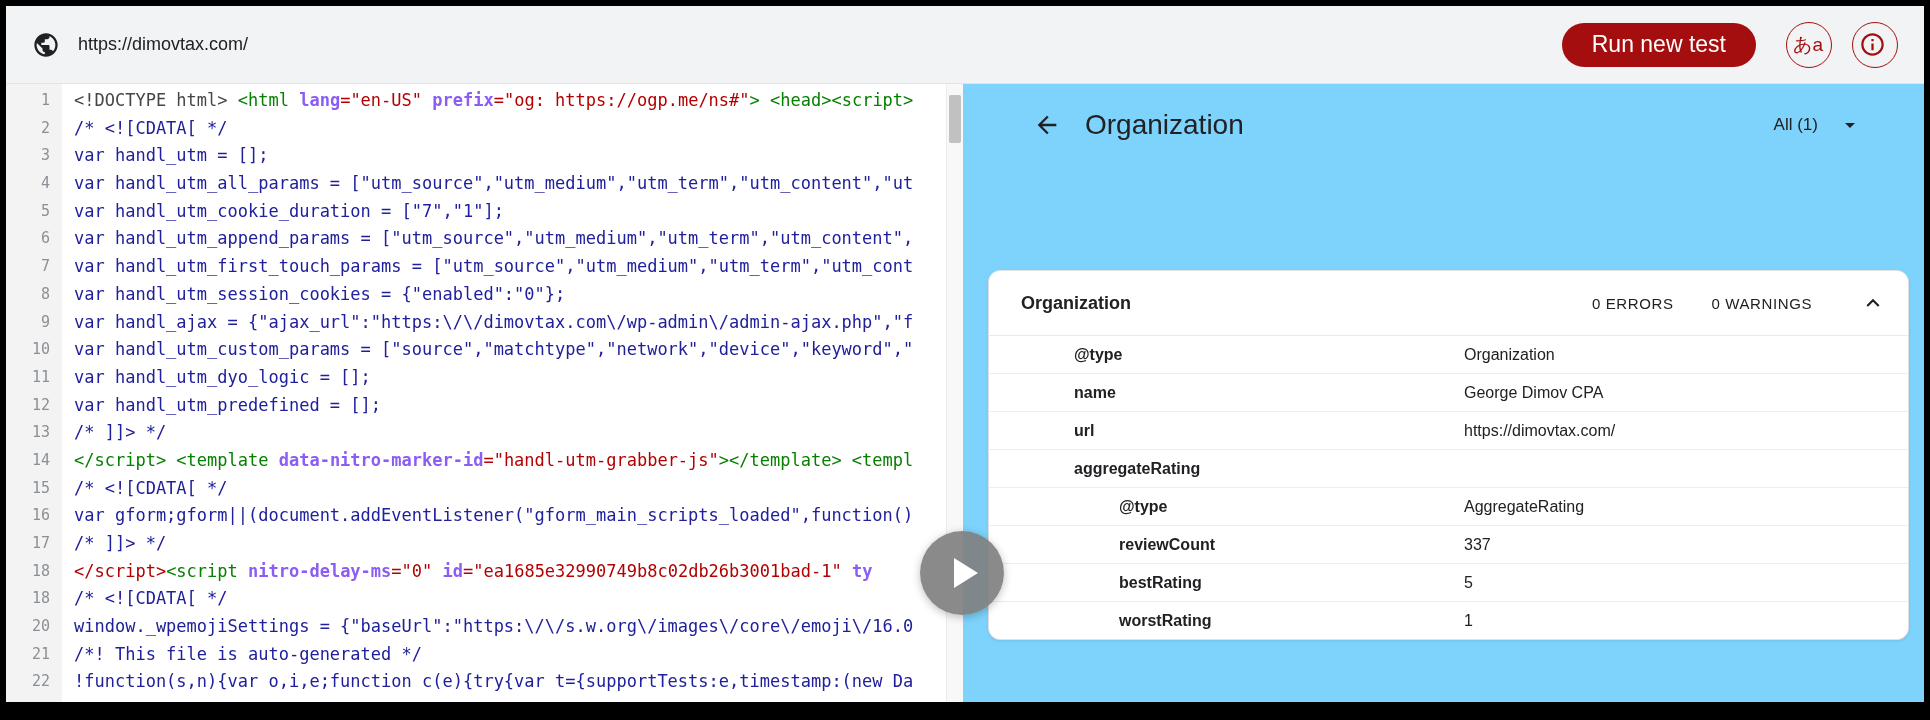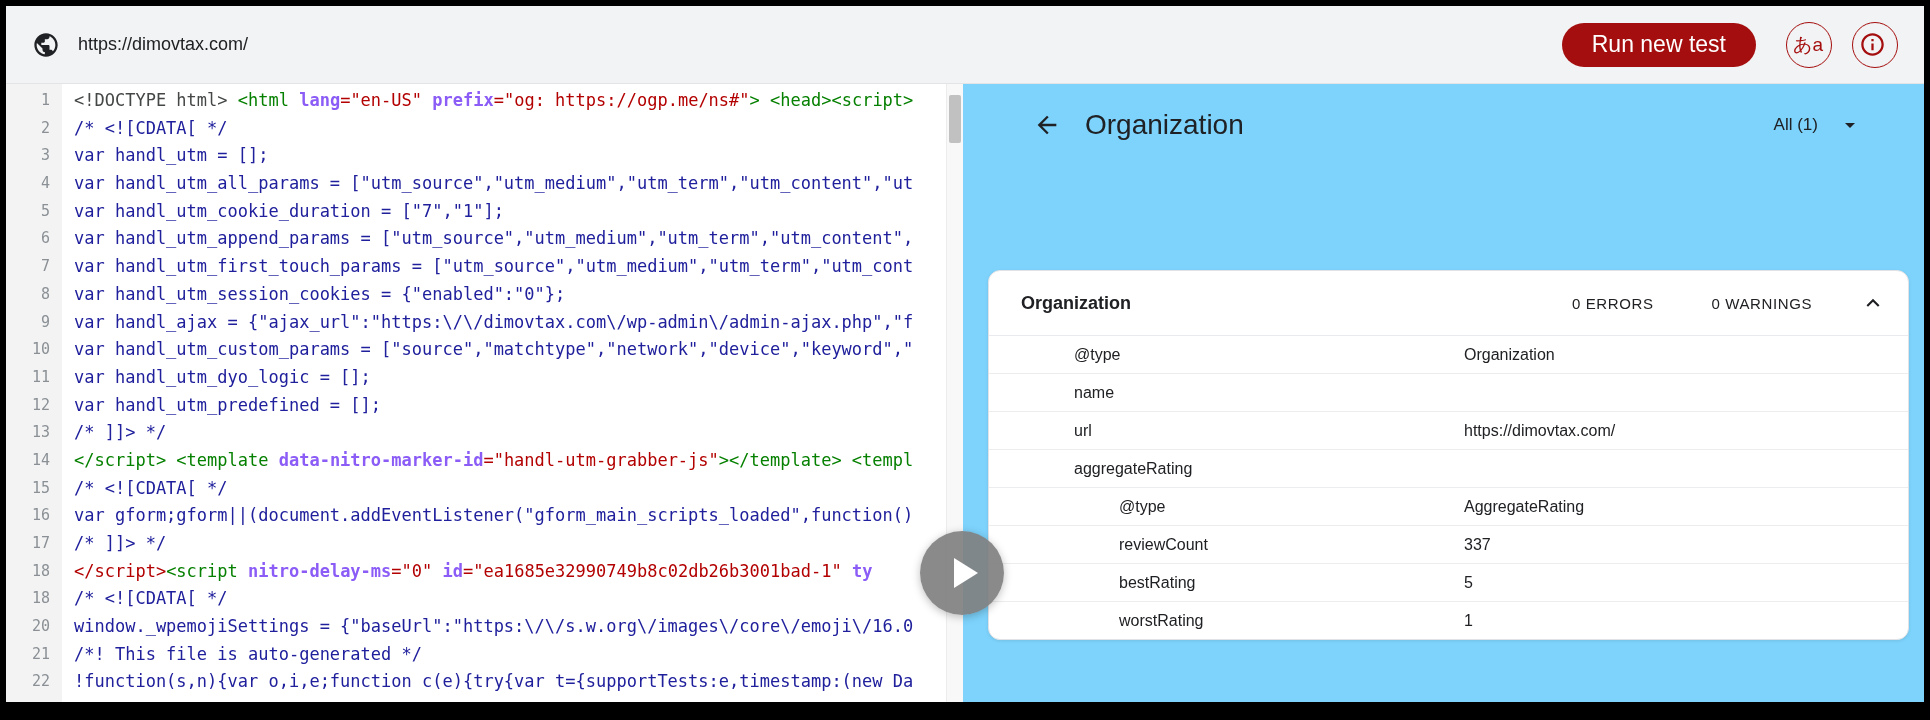--- a/index.html
+++ b/index.html
@@ -53,28 +53,28 @@
   .ph-spacer{flex:1;}
   .filter{display:flex;align-items:center;gap:20px;cursor:pointer;color:#202124;margin-left:45px;}
   .filter-label{font-size:17px;}
   .filter-caret{width:24px;height:24px;color:#202124;}
 
   
   .card{position:absolute;left:25px;right:15px;top:186px;background:#fff;border:1px solid #E0E2E6;
         border-radius:12px;box-shadow:0 1px 3px rgba(60,64,67,0.12);overflow:hidden;}
   .card-header{height:64px;display:flex;align-items:center;padding:0 22px 0 32px;border-bottom:1px solid #E8EAED;}
   .card-title{font-size:18px;font-weight:600;color:#202124;}
-  .status-group{margin-left:auto;display:flex;gap:58px;margin-right:48px;}
+  .status-group{margin-left:auto;display:flex;gap:38px;margin-right:48px;}
   .status-label{font-size:15px;letter-spacing:0.6px;color:#202124;}
   .collapse-btn{width:26px;height:26px;background:none;border:none;padding:0;color:#202124;cursor:pointer;}
 
   .rowlist{}
   .prow{display:flex;align-items:center;height:37px;border-bottom:1px solid #EBEDEF;}
   .prow:last-child{border-bottom:none;}
-  .prow .key{width:475px;box-sizing:border-box;font-size:16px;font-weight:400;color:#202124;}
+  .prow .key{width:475px;box-sizing:border-box;font-size:16px;font-weight:700;color:#202124;}
   .prow.ind-0 .key{padding-left:85px;}
   .prow.ind-1 .key{padding-left:130px;}
   .prow .val{flex:1;font-size:16px;color:#202124;font-weight:400;}
 </style>
 </head>
 <body>
 
 <div class="frame">
   <div class="app">
 
@@ -172,20 +172,21 @@
               </span>
             </button>
           </div>
           <div class="rowlist">
               <div class="prow ind-0">
                 <div class="key">@type</div>
                 <div class="val">Organization</div>
               </div>
               <div class="prow ind-0">
                 <div class="key">name</div>
+                <div class="val">George Dimov CPA</div>
               </div>
               <div class="prow ind-0">
                 <div class="key">url</div>
                 <div class="val">https://dimovtax.com/</div>
               </div>
               <div class="prow ind-0">
                 <div class="key">aggregateRating</div>
                 <div class="val"></div>
               </div>
               <div class="prow ind-1">

